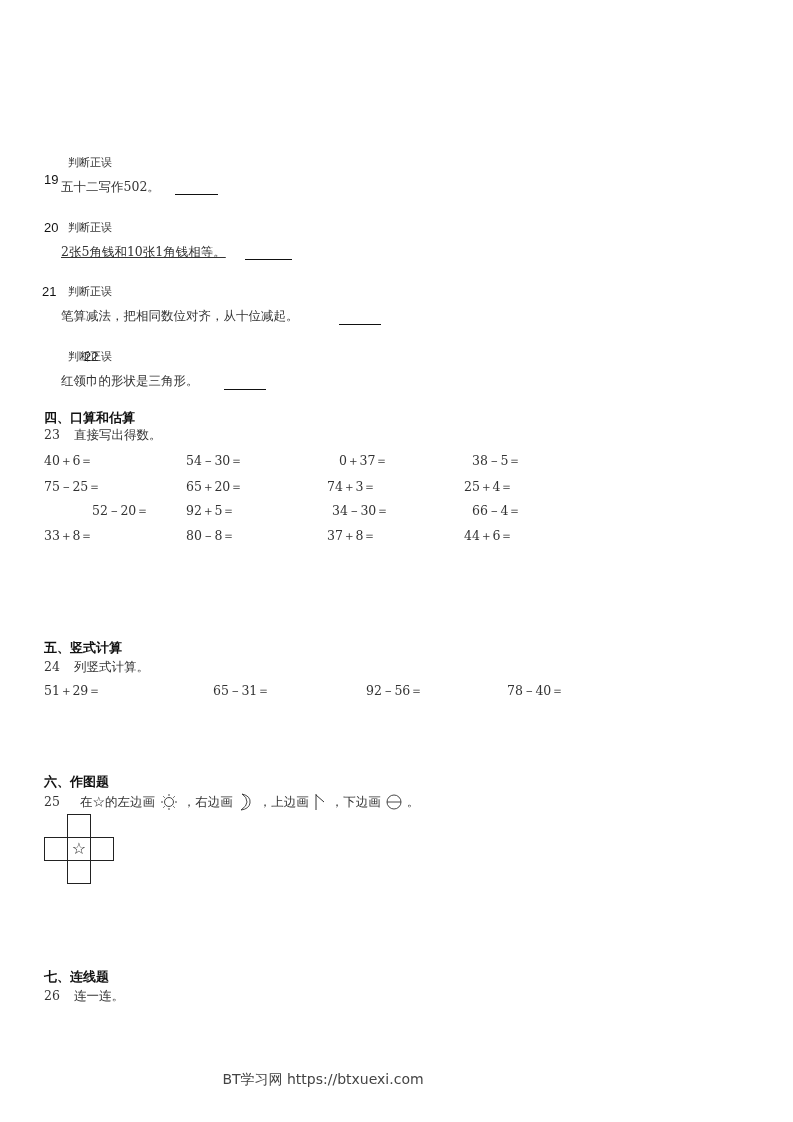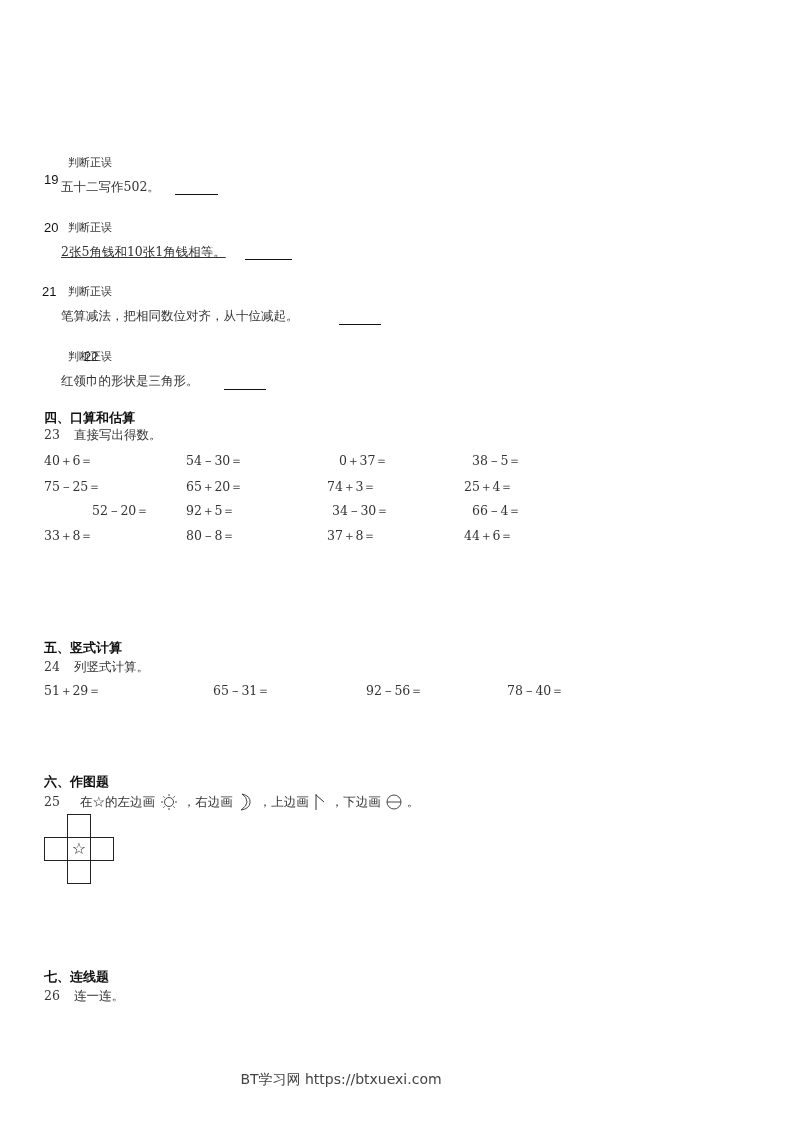--- a/index.html
+++ b/index.html
@@ -129,13 +129,13 @@
     <div class="grid-cell" style="left:67px;top:860px;width:24px;height:24px;"></div>
   </div>
 </div>
 
 <div>
   <span class="abs sec" style="left:44px;top:968px;text-align:right;">七、连线题</span>
   <span class="abs expr" style="left:44px;top:988px;">26</span>
   <span class="abs expr" style="left:74px;top:988px;">连一连。</span>
 </div>
 
-<div class="abs footer" style="left:18px;width:646px;text-align:center;top:1071px;">BT学习网 https://btxuexi.com</div>
+<div class="abs footer" style="left:0;width:646px;text-align:center;top:1071px;">BT学习网 https://btxuexi.com</div>
 
 </body></html>

